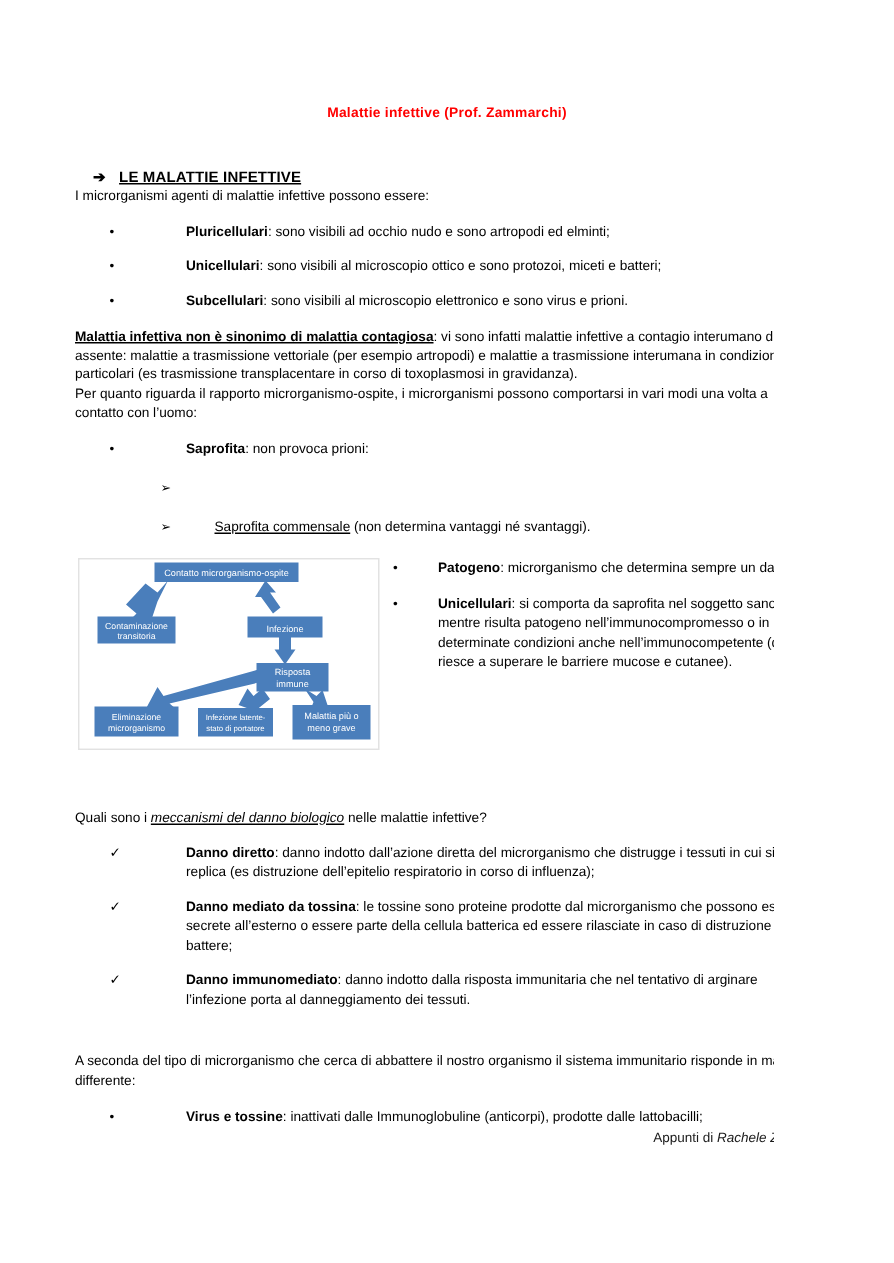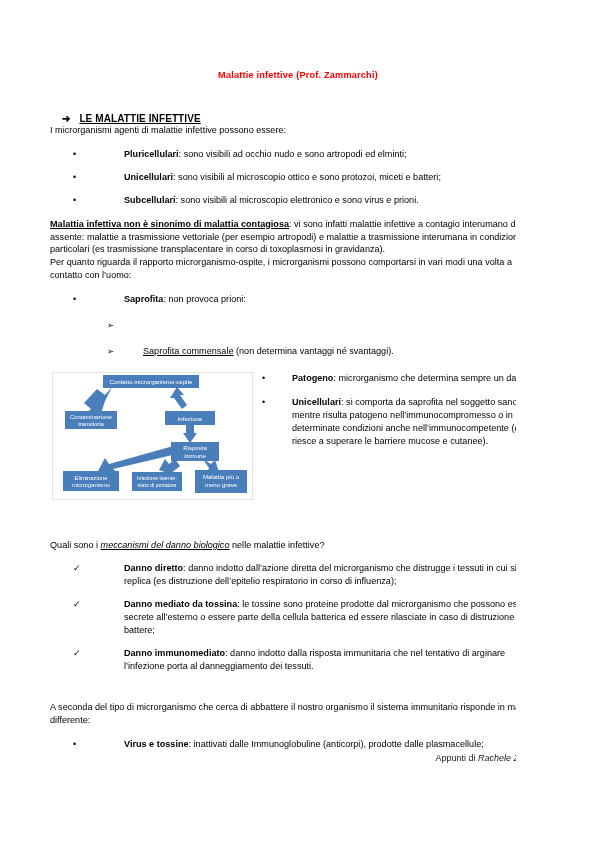--- a/index.html
+++ b/index.html
@@ -315,20 +315,20 @@
         <span class="bullet-check">✓</span>
         <span class="li-text"><b>Danno immunomediato</b><span>: danno indotto dalla risposta immunitaria che nel tentativo di arginare l’infezione porta al danneggiamento dei tessuti.</span></span>
       </li>
     </ul>
 
     <p class="para" style="margin-top:28px;">A seconda del tipo di microrganismo che cerca di abbattere il nostro organismo il sistema immunitario risponde in maniera differente:</p>
 
     <ul class="ul-list">
       <li class="li-row first">
         <span class="bullet-disc">•</span>
-        <span class="li-text"><b>Virus e tossine</b><span>: inattivati dalle Immunoglobuline (anticorpi), prodotte dalle plasmacellule;</span></span>
+        <span class="li-text"><b>Virus e tossine</b><span>: inattivati dalle Immunoglobuline (anticorpi), prodotte dalle lattobacilli;</span></span>
       </li>
     </ul>
 
   </div>
 
   <div class="footer"><span>Appunti di </span><i>Rachele Zakhary</i></div>
 </div>
 
 </body></html>

